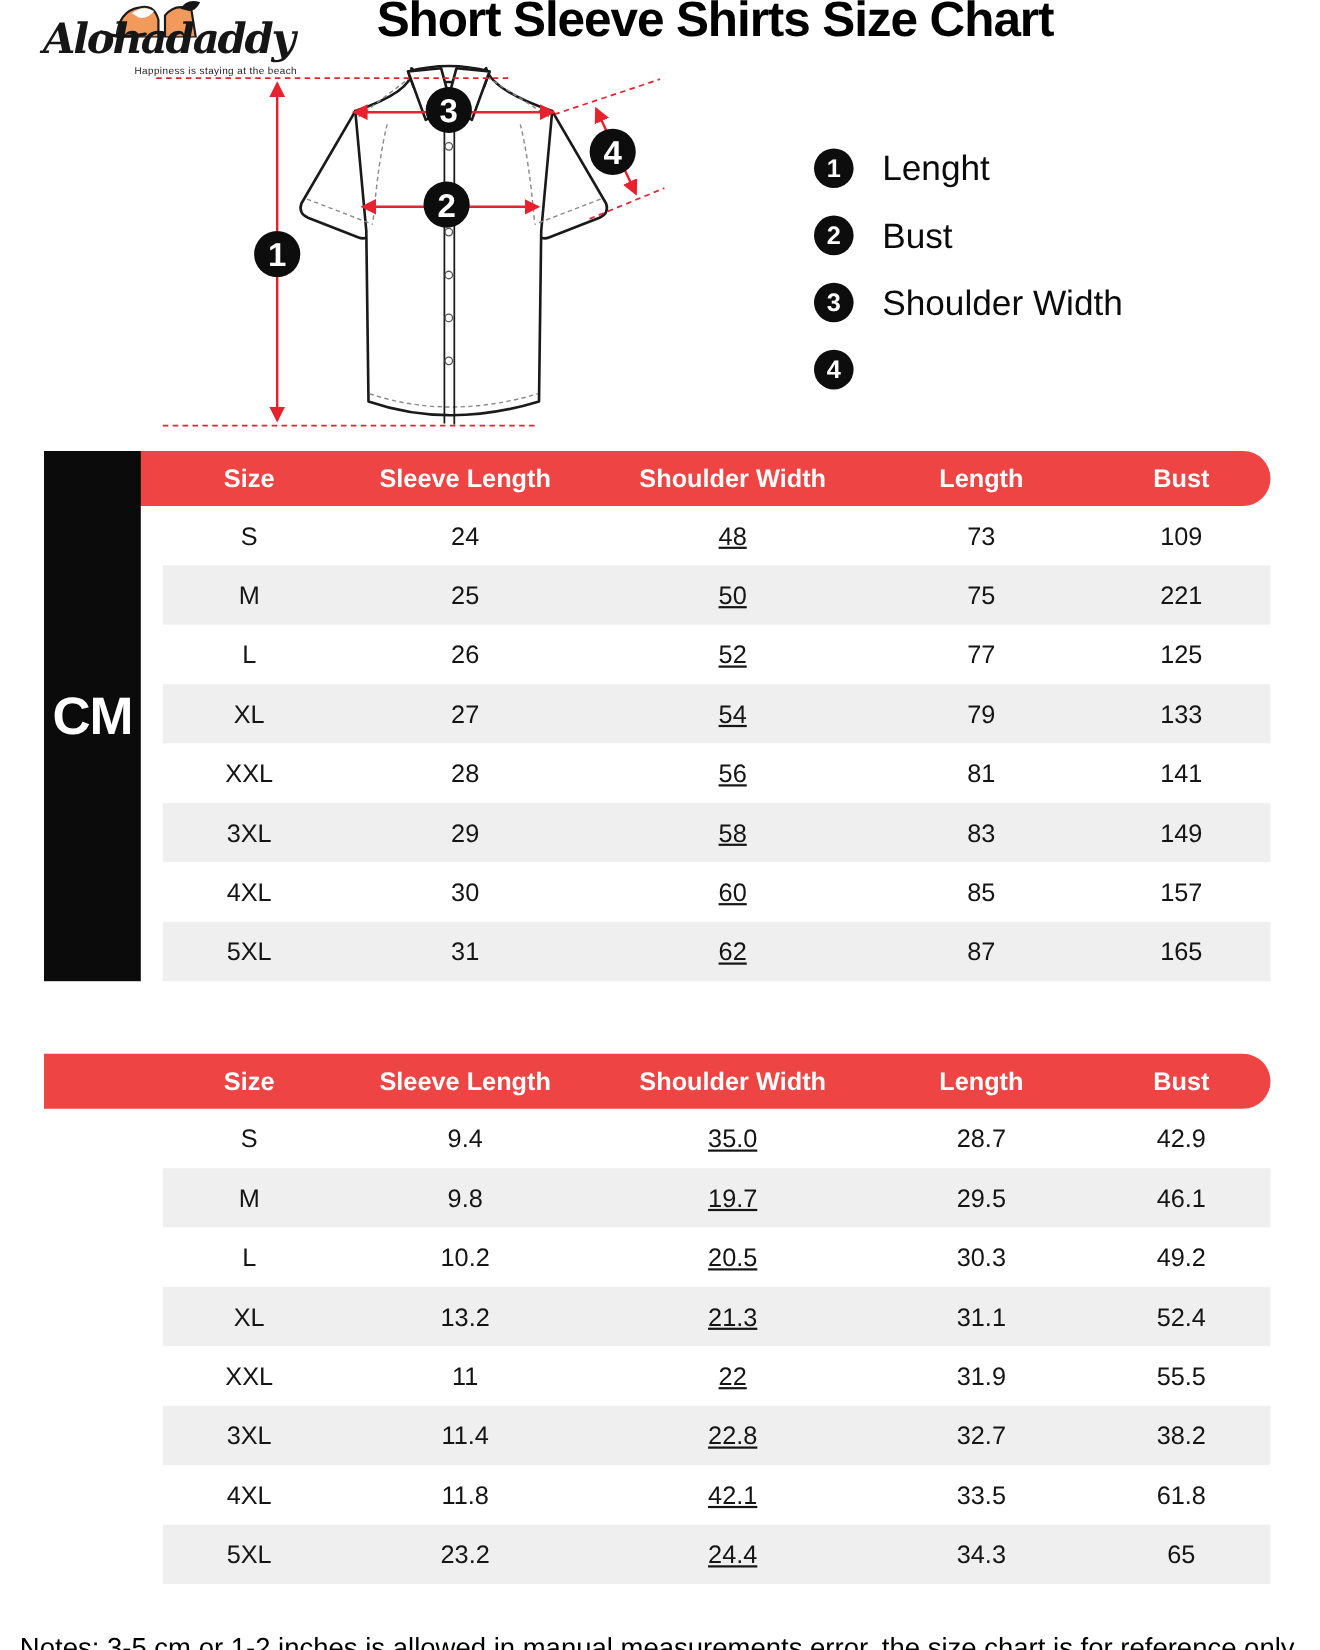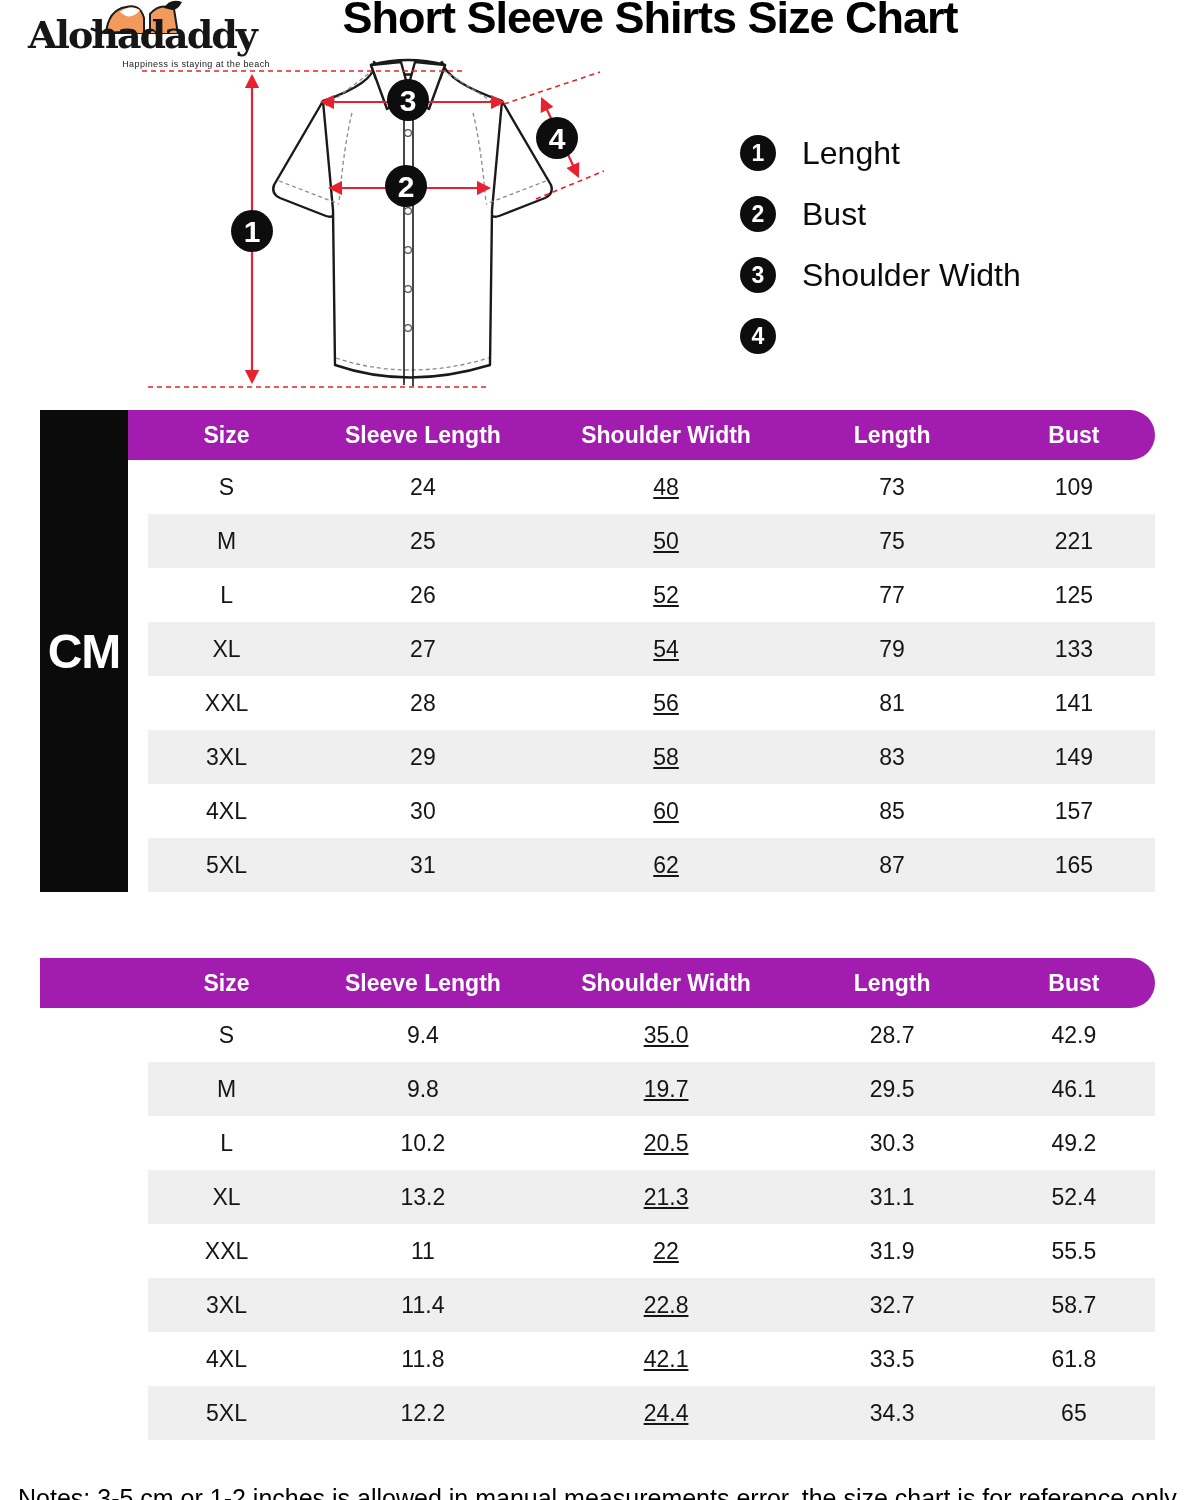--- a/index.html
+++ b/index.html
@@ -6,22 +6,22 @@
   html,body { width:1200px; height:1500px; }
   body {
     position:relative; width:1200px; height:1500px; overflow:hidden;
     background:#ffffff; font-family:"Liberation Sans", sans-serif; color:#111;
   }
 
   
   .logo { position:absolute; left:28px; top:0; width:250px; height:78px; }
   .logo-icon { position:absolute; left:62px; top:0; width:104px; height:34px; }
   .logo-name {
-    position:absolute; top:12px; left:0; width:250px; text-align:left;
-    font-family:"DejaVu Serif", serif; font-weight:700;
+    position:absolute; top:12px; left:0; width:250px; text-align:center;
+    font-family:"DejaVu Serif", serif; font-style:italic; font-weight:700;
     font-size:38px; letter-spacing:-2px; color:#161616; white-space:nowrap;
   }
   .logo-tagline {
     position:absolute; top:59px; right:8px; font-size:9px; letter-spacing:.4px;
     color:#222; white-space:nowrap;
   }
   .page-title {
     position:absolute; left:280px; top:-8px; width:740px; text-align:center;
     font-size:45px; font-weight:700; letter-spacing:-1px; color:#000; white-space:nowrap;
   }
@@ -46,21 +46,21 @@
 
   .unit-col {
     position:absolute; left:0; top:0; bottom:0; width:88px; background:#0b0b0b;
     display:flex; align-items:center; justify-content:center; z-index:2;
   }
   .unit-label { color:#fff; font-weight:700; }
   .cm .unit-label   { font-size:48px; letter-spacing:-1px; }
   .inch .unit-label { font-size:37px; letter-spacing:-1.5px; }
 
   .thead {
-    position:relative; height:50px; background:#a21caf; border-radius:0 26px 26px 0;
+    position:relative; height:50px; background:#ef4444; border-radius:0 26px 26px 0;
     display:flex; align-items:center; padding-left:108px; z-index:1;
   }
   .th { color:#fff; font-weight:700; font-size:23px; text-align:center; }
   .thead .th:nth-child(1){ width:15.6%; }
   .thead .th:nth-child(2){ width:23.4%; }
   .thead .th:nth-child(3){ width:24.9%; }
   .thead .th:nth-child(4){ width:20.0%; }
   .thead .th:nth-child(5){ width:16.1%; }
 
   .tbody { margin-left:108px; }
@@ -313,34 +313,34 @@
     <div class="td c3">22</div>
     <div class="td c4">31.9</div>
     <div class="td c5">55.5</div>
   </div>
 
   <div class="tr">
     <div class="td c1">3XL</div>
     <div class="td c2">11.4</div>
     <div class="td c3">22.8</div>
     <div class="td c4">32.7</div>
-    <div class="td c5">58.7</div>
+    <div class="td c5">38.2</div>
   </div>
 
   <div class="tr">
     <div class="td c1">4XL</div>
     <div class="td c2">11.8</div>
     <div class="td c3">42.1</div>
     <div class="td c4">33.5</div>
     <div class="td c5">61.8</div>
   </div>
 
   <div class="tr">
     <div class="td c1">5XL</div>
-    <div class="td c2">12.2</div>
+    <div class="td c2">23.2</div>
     <div class="td c3">24.4</div>
     <div class="td c4">34.3</div>
     <div class="td c5">65</div>
   </div>
 </div>
 </section>
 
 <div class="notes">Notes: 3-5 cm or 1-2 inches is allowed in manual measurements error, the size chart is for reference only.</div>
 
 </body></html>

